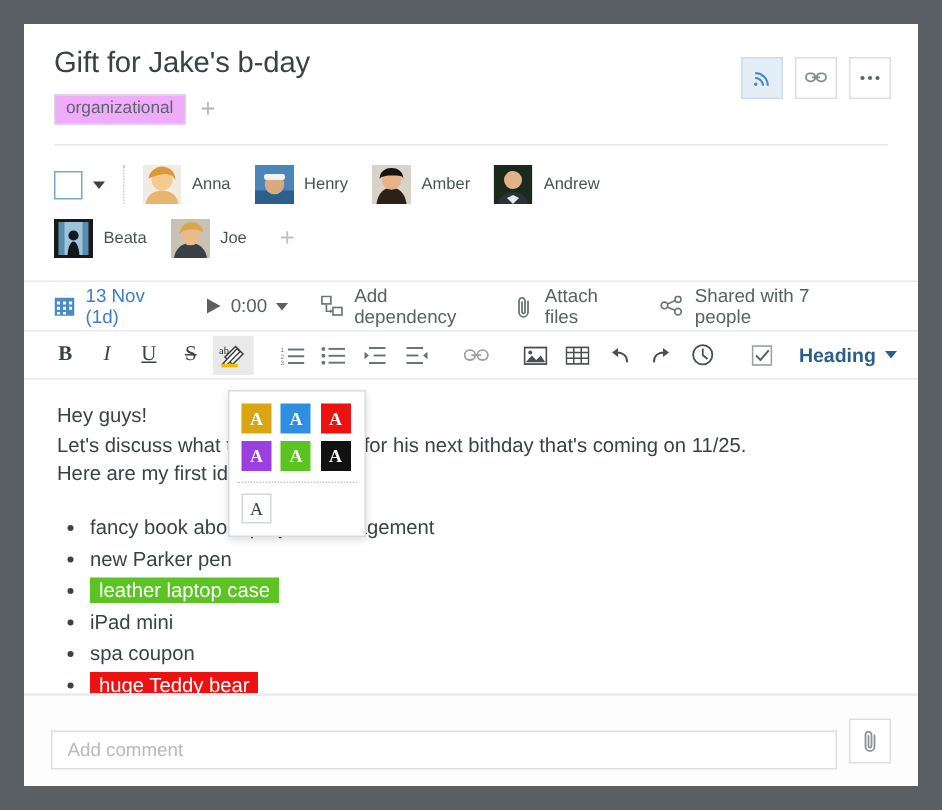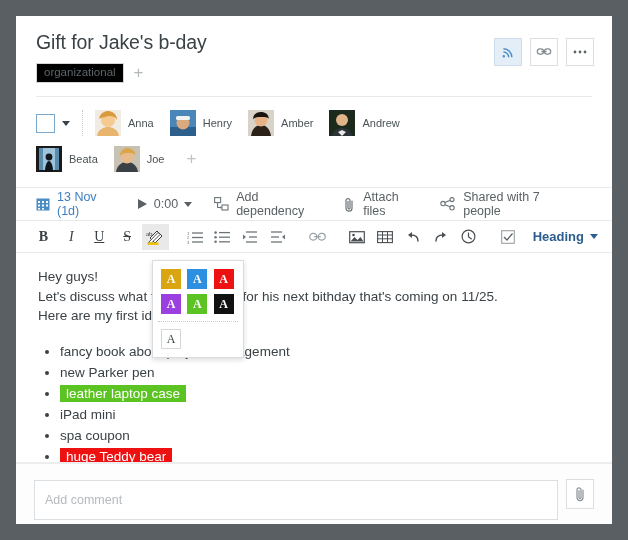--- a/index.html
+++ b/index.html
@@ -19,21 +19,21 @@
 
   
   .header { position: relative; padding: 14px 20px 0 20px; }
   .title {
     font-size: 19.5px; color: #3b4246; font-weight: normal;
     letter-spacing: -0.1px; line-height: 24px;
   }
   .tagrow { display: flex; align-items: center; margin-top: 9px; }
   .tag {
     border: 1px solid #d4d6d8; color: #5c6569; font-size: 11.5px;
-    padding: 2px 7px 3px 7px; background: #000000; line-height: 13px;
+    padding: 2px 7px 3px 7px; background: #f0abfc; line-height: 13px;
   }
   .tag-add {
     color: #b3b8bb; font-size: 17px; margin-left: 10px; line-height: 14px;
     font-weight: normal;
   }
   .hdr-btns { position: absolute; right: 18px; top: 22px; display: flex; gap: 8px; }
   .hdr-btn {
     width: 28px; height: 28px; border: 1px solid #dcdfe1; background: #fff;
     display: flex; align-items: center; justify-content: center;
   }
@@ -136,21 +136,21 @@
   }
   .nocolor-lbl { font-size: 13px; color: #3b4246; margin-left: 9px; }
 
   
   .footer {
     position: absolute; left: 0; right: 0; bottom: 0; height: 62px;
     background: #fdfdfd; border-top: 2px solid #ebedee;
     display: flex; align-items: center; padding: 0 18px;
   }
   .comment-input {
-    flex: 1; height: 40px; border: 1px solid #dcdfe1; background: #fff;
+    flex: 1; height: 26px; border: 1px solid #dcdfe1; background: #fff;
     font-size: 12.5px; color: #3b4246; padding: 0 10px;
     font-family: "Liberation Sans", sans-serif;
     margin-top: 12px;
   }
   .comment-input::placeholder { color: #b6babd; }
   .attach-btn {
     width: 28px; height: 30px; border: 1px solid #dcdfe1; background: #fff;
     margin-left: 8px; display: flex; align-items: center; justify-content: center;
   }
   svg { display: block; }

